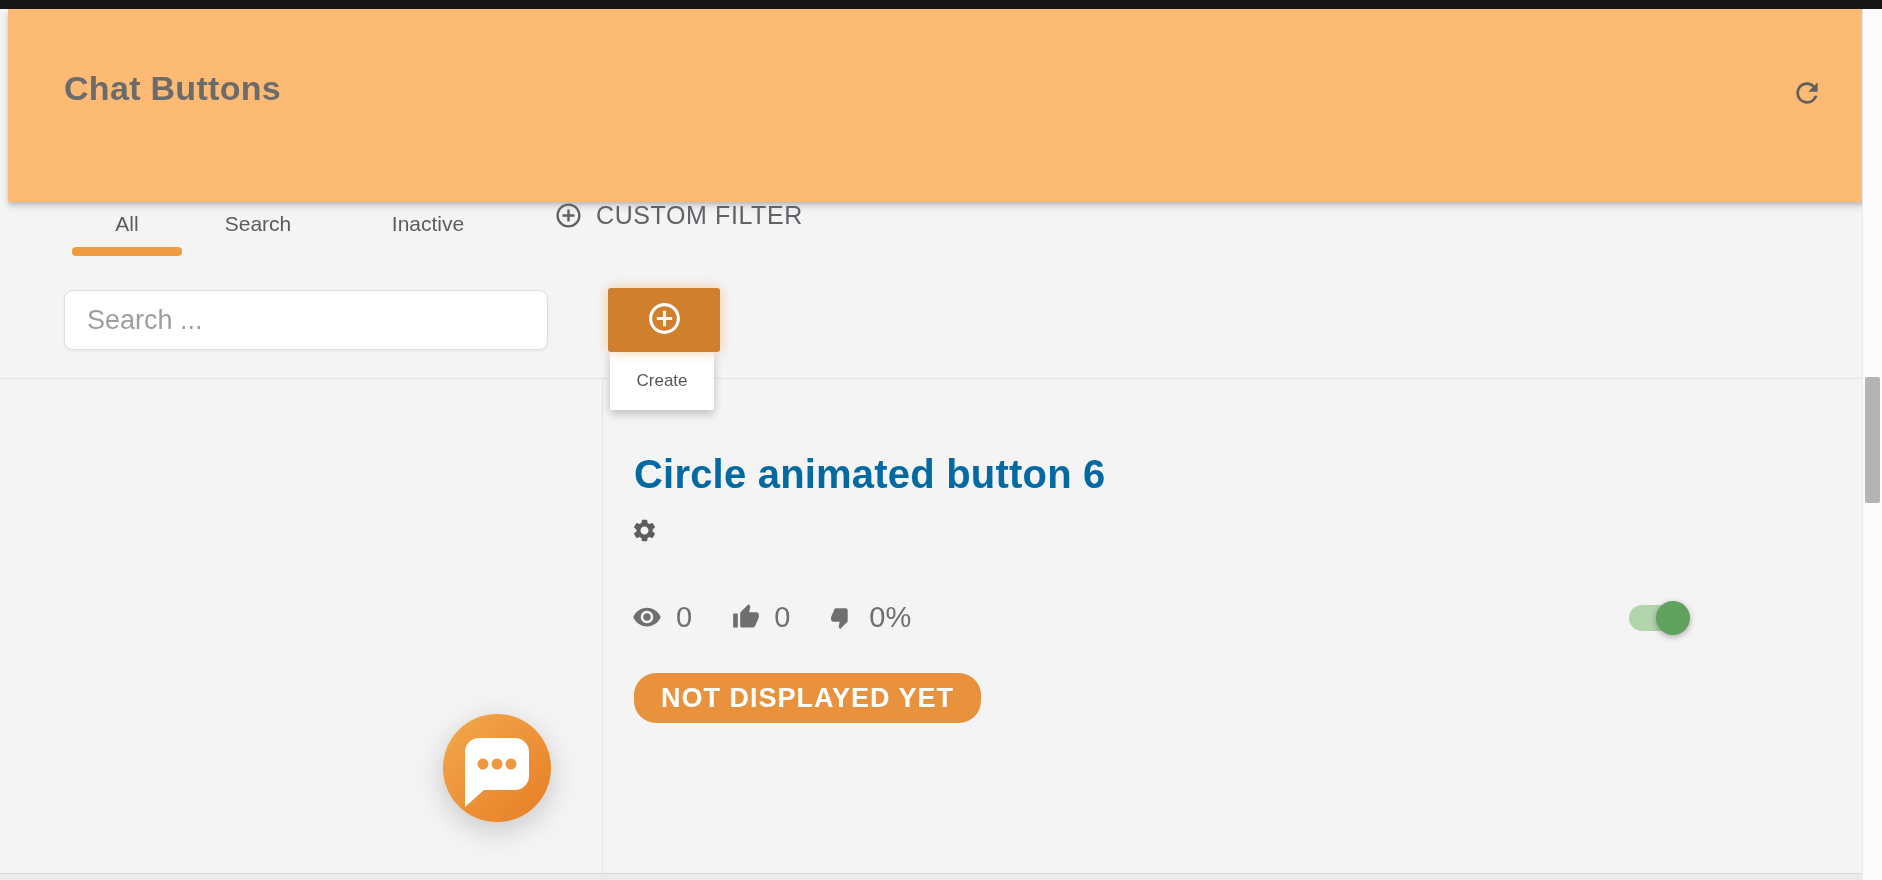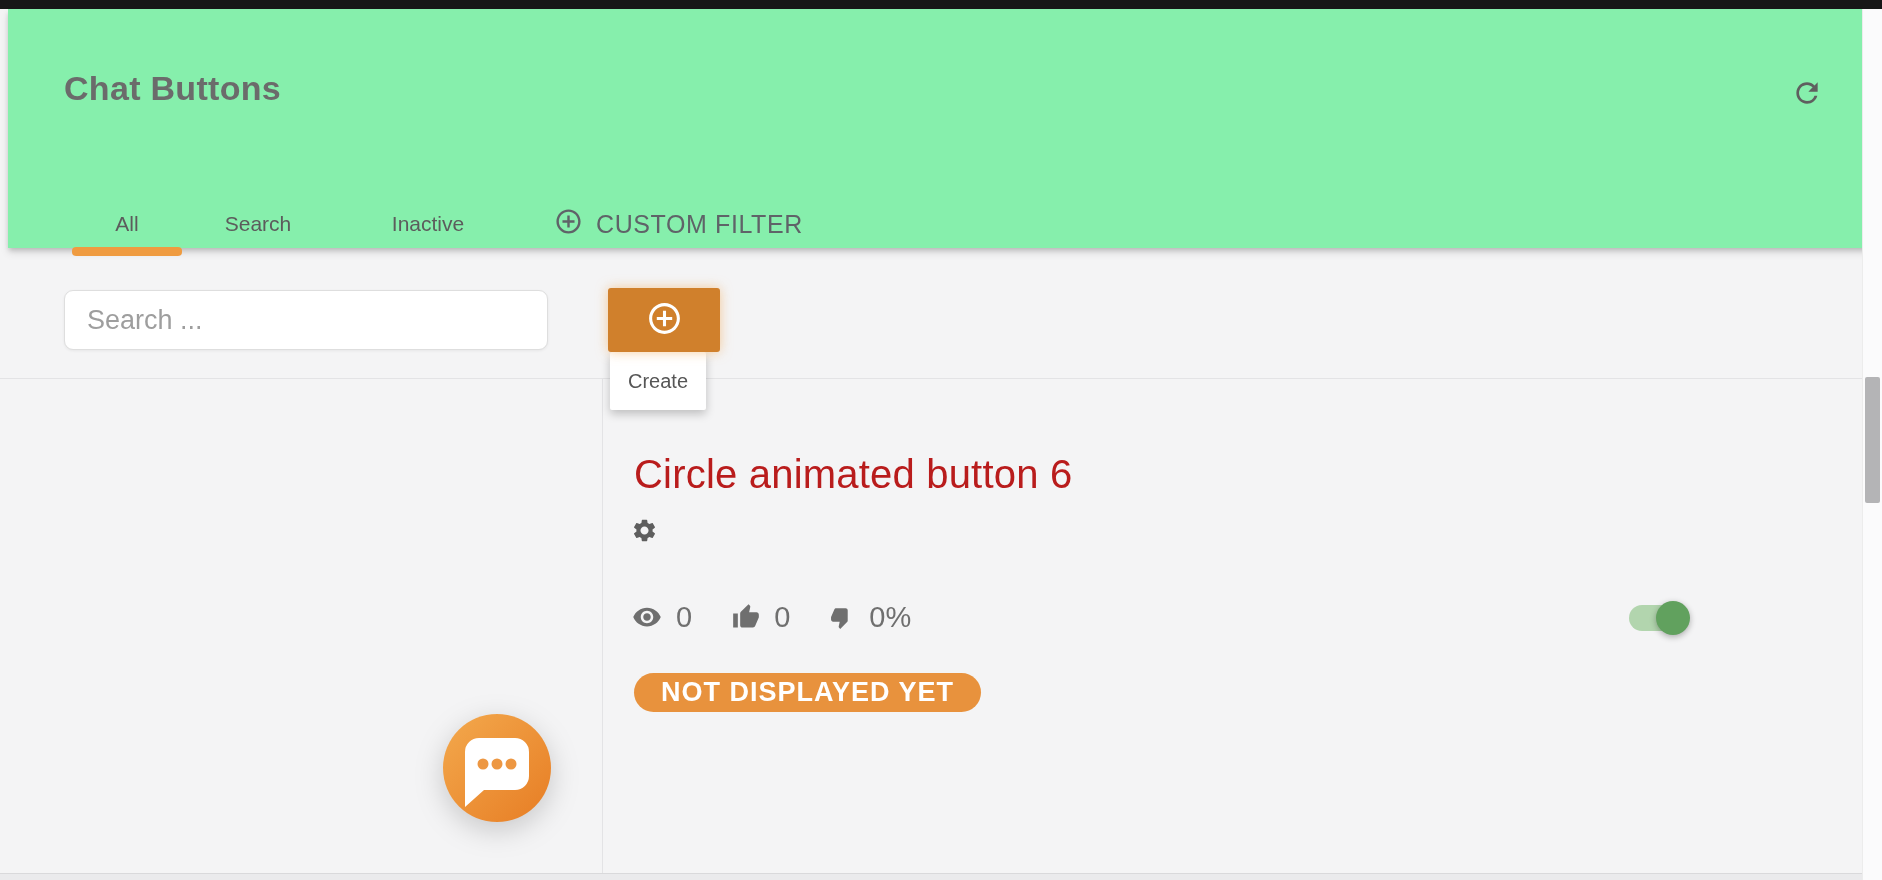--- a/index.html
+++ b/index.html
@@ -8,22 +8,22 @@
     font-family: "Liberation Sans", sans-serif;
     background: #f4f4f5;
     overflow: hidden;
   }
   .screen { position: relative; width: 1882px; height: 880px; background: #f4f4f5; }
 
   .top-strip { position: absolute; left: 0; top: 0; width: 1882px; height: 9px; background: #171717; z-index: 30; }
 
   
   .header-card {
-    position: absolute; left: 8px; top: 9px; width: 1874px; height: 239px;
-    background: #86efac;
+    position: absolute; left: 8px; top: 9px; width: 1874px; height: 193px;
+    background: #fdba74;
     box-shadow: 0 3px 5px -1px rgba(0,0,0,0.18), 0 5px 8px rgba(0,0,0,0.10);
     z-index: 5;
   }
   .page-title {
     position: absolute; left: 56px; top: 60px;
     font-size: 34px; font-weight: 600; color: #6b6b6b; letter-spacing: 0.3px;
   }
   .refresh-btn {
     position: absolute; left: 1776px; top: 62px; width: 46px; height: 46px;
     background: transparent; border: none; cursor: pointer; color: #5f5f5f;
@@ -38,21 +38,21 @@
   }
   .tab-all      { left: 64px;  width: 110px; }
   .tab-active   { left: 195px; width: 110px; }
   .tab-inactive { left: 350px; width: 140px; text-align: center; }
   .tab-underline {
     position: absolute; left: 64px; top: 238px; width: 110px; height: 9px;
     background: #ef9b40; border-radius: 4px;
   }
   .custom-filter {
     position: absolute; left: 546px; top: 192px; height: 46px;
-    display: flex; align-items: center; gap: 13px;
+    display: flex; align-items: flex-start; gap: 13px;
     background: transparent; border: none; cursor: pointer;
     color: #5f6368; font-size: 25px; letter-spacing: 0.6px;
     font-family: "Liberation Sans", sans-serif;
   }
 
   
   .search-input {
     position: absolute; left: 64px; top: 290px; width: 484px; height: 60px;
     background: #ffffff; border: 1px solid #dedede; border-radius: 9px;
     box-shadow: 0 1px 3px rgba(0,0,0,0.06);
@@ -62,41 +62,41 @@
   .search-input::placeholder { color: #9e9e9e; }
 
   .create-btn {
     position: absolute; left: 608px; top: 288px; width: 112px; height: 64px;
     background: #d0802c; border: none; border-radius: 3px; cursor: pointer;
     display: flex; align-items: center; justify-content: center; color: #ffffff;
     box-shadow: 0 0 12px rgba(243,166,78,0.55);
     z-index: 12;
   }
   .create-tooltip {
-    position: absolute; left: 610px; top: 352px; width: 96px; height: 58px;
+    position: absolute; left: 610px; top: 352px; width: 104px; height: 58px;
     background: #ffffff; border-radius: 2px;
     box-shadow: 0 4px 10px rgba(0,0,0,0.22);
     display: flex; align-items: center; justify-content: center;
-    font-size: 20px; color: #565656; z-index: 11; cursor: pointer;
+    font-size: 17px; color: #565656; z-index: 11; cursor: pointer;
   }
 
   .hdivider { position: absolute; left: 0; top: 378px; width: 1862px; height: 1px; background: #e3e3e5; }
   .vdivider { position: absolute; left: 602px; top: 378px; width: 1px; height: 495px; background: #e3e3e5; }
 
   
   .chat-fab {
     position: absolute; left: 432px; top: 703px; width: 130px; height: 130px;
     border-radius: 50%; cursor: pointer; border: none; background: transparent; padding: 0;
     filter: drop-shadow(0 8px 14px rgba(0,0,0,0.18));
   }
 
   
   .item-title {
     position: absolute; left: 634px; top: 452px;
-    font-size: 40px; font-weight: 400; color: #b91c1c; letter-spacing: 0.2px;
+    font-size: 40px; font-weight: 700; color: #0369a1; letter-spacing: 0.2px;
   }
   .gear-btn {
     position: absolute; left: 626px; top: 514px; width: 36px; height: 36px;
     background: transparent; border: none; cursor: pointer; color: #5e5e5e;
     display: flex; align-items: center; justify-content: center;
   }
   .stats-row {
     position: absolute; left: 632px; top: 596px; height: 42px;
     display: flex; align-items: center;
   }
@@ -108,21 +108,21 @@
     position: absolute; left: 1629px; top: 605px; width: 58px; height: 26px;
     border-radius: 13px; background: #b2d5ae; cursor: pointer; border: none;
   }
   .toggle-knob {
     position: absolute; right: -3px; top: -4px; width: 34px; height: 34px;
     border-radius: 50%; background: #61a15e;
     box-shadow: 0 2px 6px rgba(0,0,0,0.30);
   }
 
   .status-badge {
-    position: absolute; left: 634px; top: 673px; height: 39px;
+    position: absolute; left: 634px; top: 673px; height: 50px;
     display: inline-flex; align-items: center; padding: 0 27px;
     background: #e8923d; border-radius: 22px;
     color: #ffffff; font-size: 27px; font-weight: 700; letter-spacing: 1px;
   }
 
   
   .scrollbar {
     position: absolute; left: 1862px; top: 9px; width: 20px; height: 871px;
     background: #fbfbfc; border-left: 1px solid #ececec; z-index: 20;
   }

